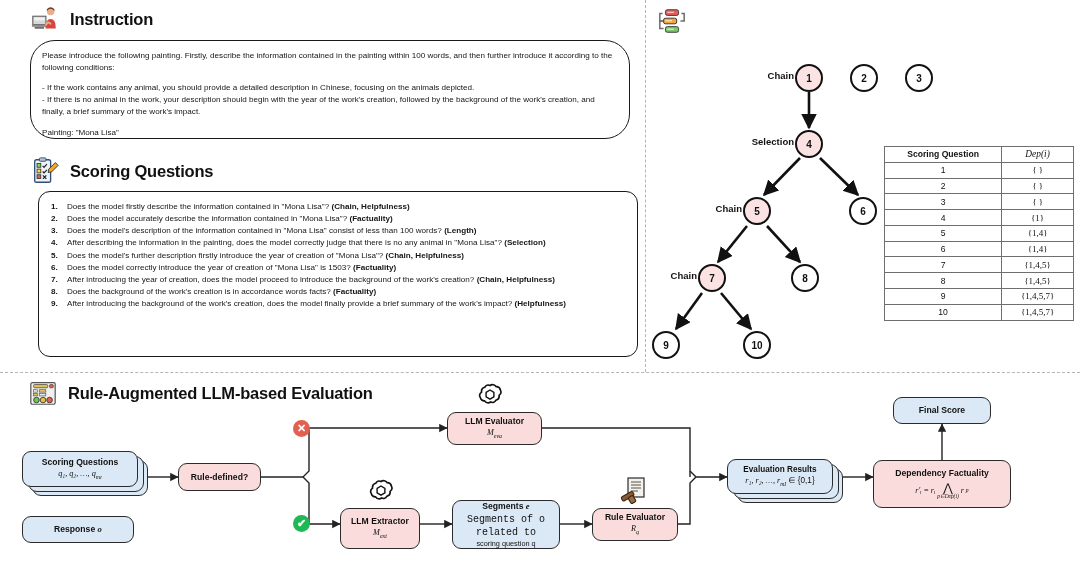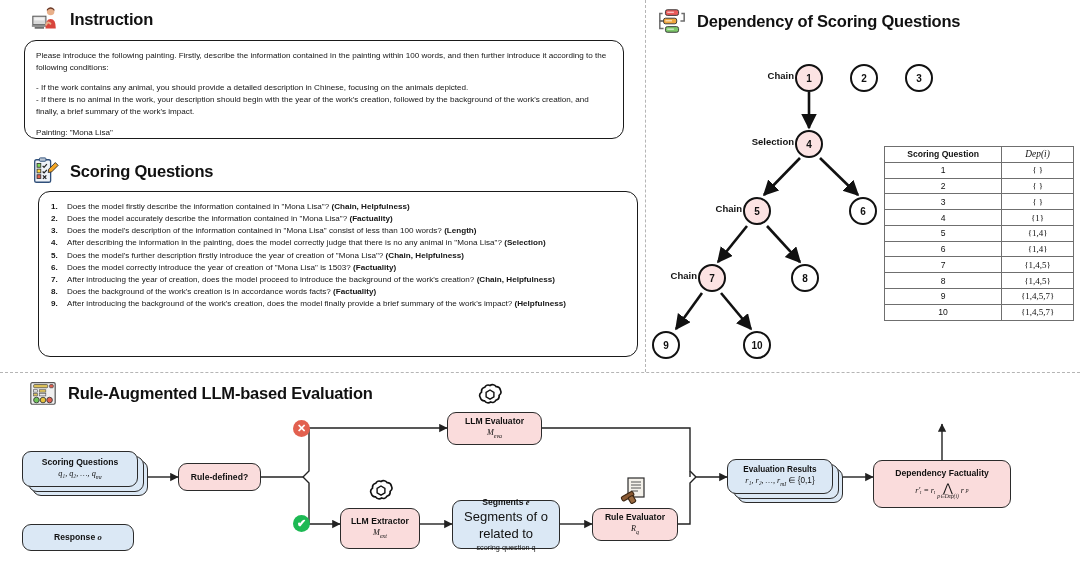--- a/index.html
+++ b/index.html
@@ -124,21 +124,21 @@
       <rect x="5" y="24.4" width="10" height="2" fill="#6e6e6e"></rect>
       <circle cx="22" cy="8" r="4" fill="#e8b08a"></circle>
       <path d="M18 7.5 q4 -5 8 0 v-2 q-4 -4 -8 0 z" fill="#6a3a2a"></path>
       <path d="M16.5 26 q0 -10 5.5 -10 q5.5 0 5.5 10 z" fill="#d8453c"></path>
       <path d="M17.2 22 q2 -4 4.5 -1" stroke="#e8b08a" stroke-width="2.2" fill="none" stroke-linecap="round"></path>
     </svg>
   </span>
   <span class="sec-title">Instruction</span>
 </div>
 
-<div class="roundbox" style="left:24px; top:40px; width:600px; height:99px;">
+<div class="roundbox" style="left:30px; top:40px; width:600px; height:99px;border-radius:25px;">
   <p>Please introduce the following painting. Firstly, describe the information contained in the painting within 100 words, and then further introduce it according to the following conditions:</p>
   <p style="white-space:pre-line;">- If the work contains any animal, you should provide a detailed description in Chinese, focusing on the animals depicted.
 - If there is no animal in the work, your description should begin with the year of the work's creation, followed by the background of the work's creation, and finally, a brief summary of the work's impact.</p>
   <p>Painting: "Mona Lisa"</p>
 </div>
 
 <div class="sec-head" style="left:30px; top:156px;">
   <span class="sec-icon">
     <svg viewBox="0 0 32 32" width="30" height="30">
       <rect x="5" y="4" width="17" height="24" rx="2" fill="#eef2f7" stroke="#2f4f7a" stroke-width="1.4"></rect>
@@ -176,21 +176,20 @@
       <path d="M26 8 h3 v8 h-4" stroke="#6d6d6d" stroke-width="1.6" fill="none"></path>
       <path d="M6 16 h-3 v8 h4" stroke="#6d6d6d" stroke-width="1.6" fill="none"></path>
       <rect x="9" y="4" width="14" height="6" rx="2" fill="#ea5a5a" stroke="#333" stroke-width="1"></rect>
       <rect x="7" y="13" width="14" height="6" rx="2" fill="#f0a63c" stroke="#333" stroke-width="1"></rect>
       <rect x="9" y="22" width="14" height="6" rx="2" fill="#7ec86a" stroke="#333" stroke-width="1"></rect>
       <rect x="11" y="6" width="7" height="1.5" fill="#fff" opacity="0.6"></rect>
       <rect x="9" y="15" width="7" height="1.5" fill="#fff" opacity="0.6"></rect>
       <rect x="11" y="24" width="7" height="1.5" fill="#fff" opacity="0.6"></rect>
     </svg>
   </span>
-  <span class="sec-title">Dependency of Scoring Questions</span>
 </div>
 
 <div id="depgraph">
   <svg class="edges" viewBox="0 0 430 330">
     <defs>
       <marker id="ah" markerWidth="7" markerHeight="7" refX="5.4" refY="3" orient="auto">
         <path d="M0,0 L6,3 L0,6 Z" fill="#111"></path>
       </marker>
     </defs>
 
@@ -331,21 +330,21 @@
 
   <div class="stack-shadow" style="left:32px; top:88px; width:116px; height:36px;"></div>
   <div class="stack-shadow" style="left:28px; top:84px; width:116px; height:36px;"></div>
   <div class="fbox blue" style="left:22px; top:79px; width:116px; height:36px;">
     <div class="t1">Scoring Questions</div>
     <div class="t2 mathi">
       <span>q₁, q₂, …, q</span><sub style="font-size:6px;">m</sub><sub style="font-size:5px;">I</sub>
     </div>
   </div>
 
-  <div class="fbox blue" style="left:22px; top:152px; width:112px; height:27px;">
+  <div class="fbox blue" style="left:22px; top:144px; width:112px; height:27px;">
     <div class="t1">
       <span>Response</span>
       <span class="mathi">o</span>
     </div>
   </div>
 
   <div class="fbox pink" style="left:178px; top:91px; width:83px; height:28px;">
     <div class="t1">Rule-defined?</div>
   </div>
 
@@ -376,21 +375,21 @@
     <div class="t2 mathi">
       <span>M</span><sub style="font-size:6px;">ext</sub>
     </div>
   </div>
 
   <div class="fbox blue" style="left:452px; top:128px; width:108px; height:49px;">
     <div class="t1">
       <span>Segments</span>
       <span class="mathi">e</span>
     </div>
-    <div class="t2" style="font-size:13px;">Segments of o related to</div>
+    <div class="t2" style="font-size:10px;font-family:Liberation Mono, monospace;">Segments of o related to</div>
     <div class="t2" style="font-size:7.3px; margin-top:0;">scoring question q</div>
   </div>
 
   <div class="oai" style="left:620px; top:104px; width:28px; height:28px;">
     <svg viewBox="0 0 28 28" width="28" height="28">
       <rect x="8" y="2" width="16" height="19" fill="#f4f1ea" stroke="#2b2b2b" stroke-width="1.2"></rect>
       <line x1="11" y1="6" x2="21" y2="6" stroke="#555" stroke-width="1"></line>
       <line x1="11" y1="9" x2="21" y2="9" stroke="#555" stroke-width="1"></line>
       <line x1="11" y1="12" x2="21" y2="12" stroke="#555" stroke-width="1"></line>
       <line x1="11" y1="15" x2="18" y2="15" stroke="#555" stroke-width="1"></line>
@@ -420,14 +419,17 @@
       <span class="mathi" style="font-size:8px;">r'ᵢ = rᵢ</span>
       <span style="display:inline-flex; flex-direction:column; align-items:center; line-height:1;">
         <span style="font-size:12px;">⋀</span>
         <span class="mathi" style="font-size:5.4px;">p∈Dep(i)</span>
       </span>
       <span class="mathi" style="font-size:8px;">r</span>
         <sub class="mathi" style="font-size:5.6px;">p</sub>
     </div>
   </div>
 
+  <div class="fbox blue" style="left:893px; top:25px; width:98px; height:27px;">
+    <div class="t1">Final Score</div>
+  </div>
 
 </div>
 
 </body></html>

